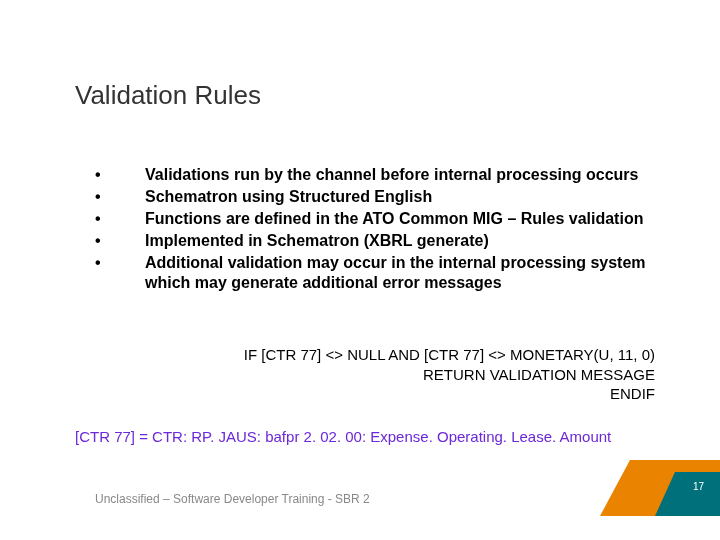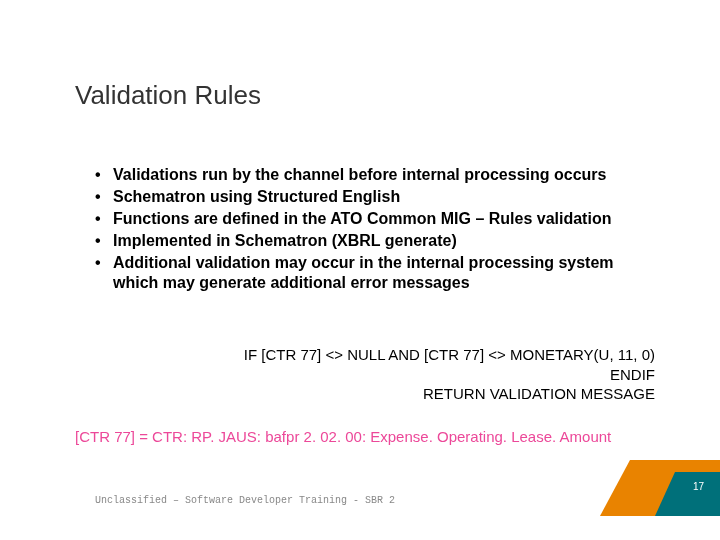--- a/index.html
+++ b/index.html
@@ -41,49 +41,49 @@
     display: flex;
     margin-bottom: 2px;
   }
   .bullets .dot {
     width: 18px;
     flex: 0 0 18px;
     text-align: left;
   }
   .bullets .txt {
     flex: 1;
+    margin-left: 32px;
   }
   .code-block {
     position: absolute;
     left: 75px;
     top: 345px;
     width: 580px;
     font-size: 15px;
     line-height: 1.3;
     font-weight: 400;
     color: #000;
     text-align: right;
   }
   .code-line { white-space: pre; }
   .ref-line {
     position: absolute;
     left: 75px;
     top: 428px;
     width: 600px;
     font-size: 15px;
     font-weight: 400;
-    color: #ec4899;
+    color: #6d28d9;
   }
   .footer-text {
     position: absolute;
     left: 95px;
     bottom: 34px;
-    font-size: 10px;
+    font-size: 12px;
     color: #888;
-    font-family: Liberation Mono, monospace;
   }
   .corner-shape {
     position: absolute;
     right: 0;
     bottom: 24px;
     width: 120px;
     height: 56px;
   }
   .page-num {
     position: absolute;
@@ -119,22 +119,22 @@
       <div class="txt">Implemented in Schematron (XBRL generate)</div>
     </div>
     <div class="row">
       <div class="dot">•</div>
       <div class="txt">Additional validation may occur in the internal processing system which may generate additional error messages</div>
     </div>
   </div>
 
   <div class="code-block">
     <div class="code-line">IF [CTR 77] &lt;&gt; NULL AND [CTR 77] &lt;&gt; MONETARY(U, 11, 0)</div>
+    <div class="code-line">     RETURN VALIDATION MESSAGE</div>
     <div class="code-line">ENDIF</div>
-    <div class="code-line">     RETURN VALIDATION MESSAGE</div>
   </div>
 
   <div class="ref-line">[CTR 77] = CTR: RP. JAUS: bafpr 2. 02. 00: Expense. Operating. Lease. Amount</div>
 
   <div class="footer-text">Unclassified – Software Developer Training - SBR 2</div>
 
   <svg class="corner-shape" viewBox="0 0 120 56" preserveAspectRatio="none">
     <polygon points="0,56 120,56 120,0 30,0" fill="#e98300"></polygon>
     <polygon points="55,56 120,56 120,12 75,12" fill="#00707a"></polygon>
   </svg>

